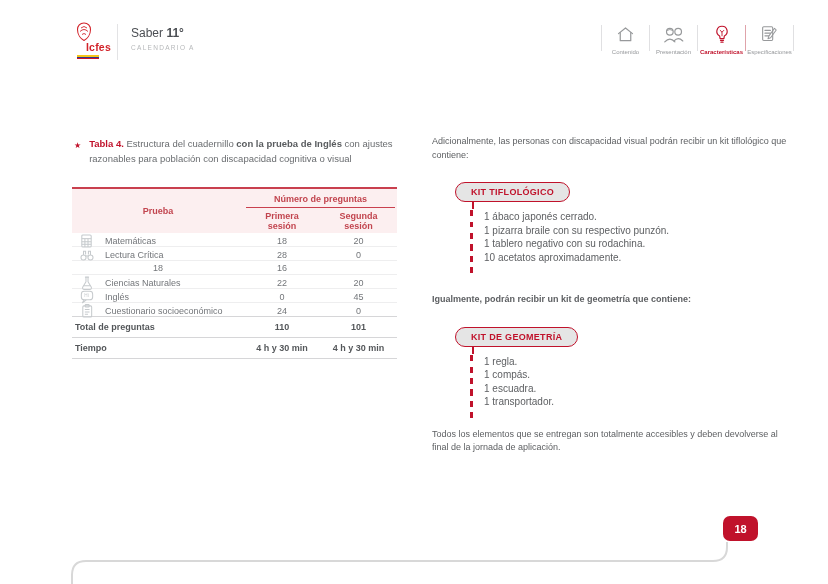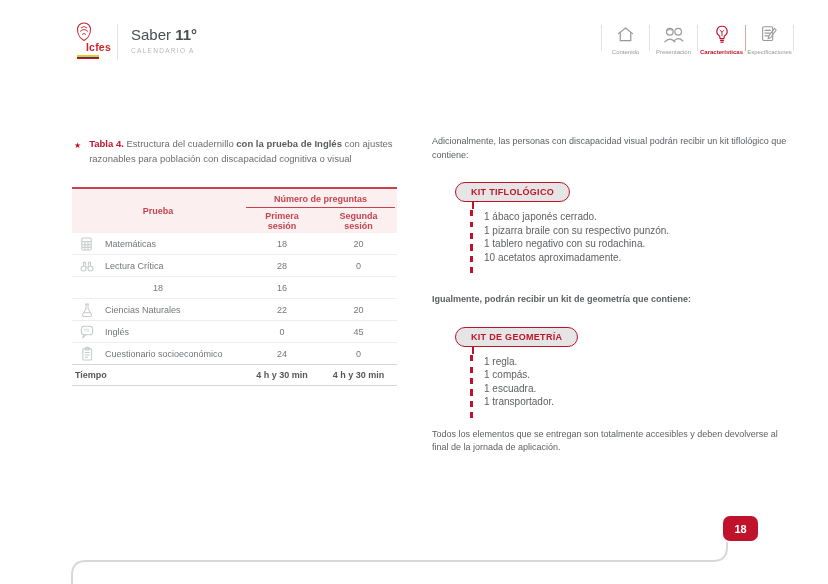--- a/index.html
+++ b/index.html
@@ -9,21 +9,21 @@
 
   
   .logo { position:absolute; left:71px; top:21px; width:34px; text-align:center; }
   .logo-name { color:#D2232A; font-weight:bold; font-size:10.5px; margin-top:-2px; letter-spacing:.2px;margin-left:15px; }
   .flagbar { width:22px; height:4px; margin:2px auto 0; display:flex; flex-direction:column; }
   .flagbar .y { height:2px; background:#F5C518; }
   .flagbar .b { height:1px; background:#2B3990; }
   .flagbar .r { height:1px; background:#CE1126; }
   .logo-divider { position:absolute; left:117px; top:24px; width:1px; height:36px; background:#E3E3E5; }
   .product { position:absolute; left:131px; top:26px; }
-  .product-title { font-size:15px; color:#4B4E53; }
+  .product-title { font-size:12px; color:#4B4E53; }
   .product-title b { font-weight:bold; }
   .product-sub { font-size:6.5px; letter-spacing:1.3px; color:#B6B8BA; margin-top:4px; }
 
   .nav { position:absolute; right:34px; top:22px; display:flex; align-items:flex-start; }
   .nav-divider { width:1px; height:26px; background:#E0E0E2; margin-top:3px; }
   .nav-divider.red { background:#DFA3AA; }
   .nav-item { width:47px; display:flex; flex-direction:column; align-items:center; cursor:pointer; }
   .nav-item .nicon { height:24px; display:flex; align-items:center; justify-content:center; }
   .nav-label { font-size:6px; color:#96989B; margin-top:3px; white-space:nowrap; }
   .nav-item.active .nav-label { color:#C0122B; font-weight:bold; }
@@ -39,21 +39,21 @@
   .tbl-head { border-top:2px solid #C9404E; background:#FCEFF0; display:grid;
               grid-template-columns:172px 76px 77px; grid-template-rows:19px 25px;
               color:#C2454F; font-weight:bold; }
   .cell-prueba { grid-row:1/3; grid-column:1; display:flex; align-items:center; justify-content:center; }
   .group-cell { grid-column:2/4; grid-row:1; display:flex; align-items:flex-end; justify-content:center;
                 padding-bottom:3px; border-bottom:1px solid #C9404E; margin:0 2px; }
   .sub-cell { display:flex; align-items:center; justify-content:center; text-align:center; }
   .sub-cell .w { width:48px; line-height:10px; }
 
   .trow { display:grid; grid-template-columns:172px 76px 77px; align-items:center;
-          height:22px; border-bottom:1px solid #EEEEEF; color:#73767A; }
+          height:14px; border-bottom:1px solid #EEEEEF; color:#73767A; }
   .trow .lab { display:flex; align-items:center; padding-left:6px; }
   .trow .lab .ricon { width:17px; margin-right:10px; display:flex; justify-content:center; }
   .trow .num { text-align:center; }
   .trow.strong { height:21px; font-weight:bold; color:#54575A; border-bottom:1px solid #D6D6D8; }
   .trow.strong .lab { padding-left:3px; }
   .trow.last-normal { border-bottom:1px solid #D6D6D8; }
 
   
   .right-col { position:absolute; left:432px; top:135px; width:355px; }
   .right-col p { font-size:9px; line-height:13.5px; color:#5E6063; }
@@ -252,20 +252,27 @@
             <rect x="5.6" y="1.6" width="4.2" height="2.6" rx="0.7"></rect>
             <path d="M5.2 7 h5 M5.2 9.5 h5 M5.2 12 h3.4"></path>
           </svg>
             </span>
           <span>Cuestionario socioeconómico</span>
           </div>
         <div class="num">24</div>
         <div class="num">0</div>
       </div>
 
+      <div class="trow strong">
+        <div class="lab">
+            <span>Total de preguntas</span>
+          </div>
+        <div class="num">110</div>
+        <div class="num">101</div>
+      </div>
 
       <div class="trow strong">
         <div class="lab">
             <span>Tiempo</span>
           </div>
         <div class="num">4 h y 30 min</div>
         <div class="num">4 h y 30 min</div>
       </div>
     </div>
   </div>

